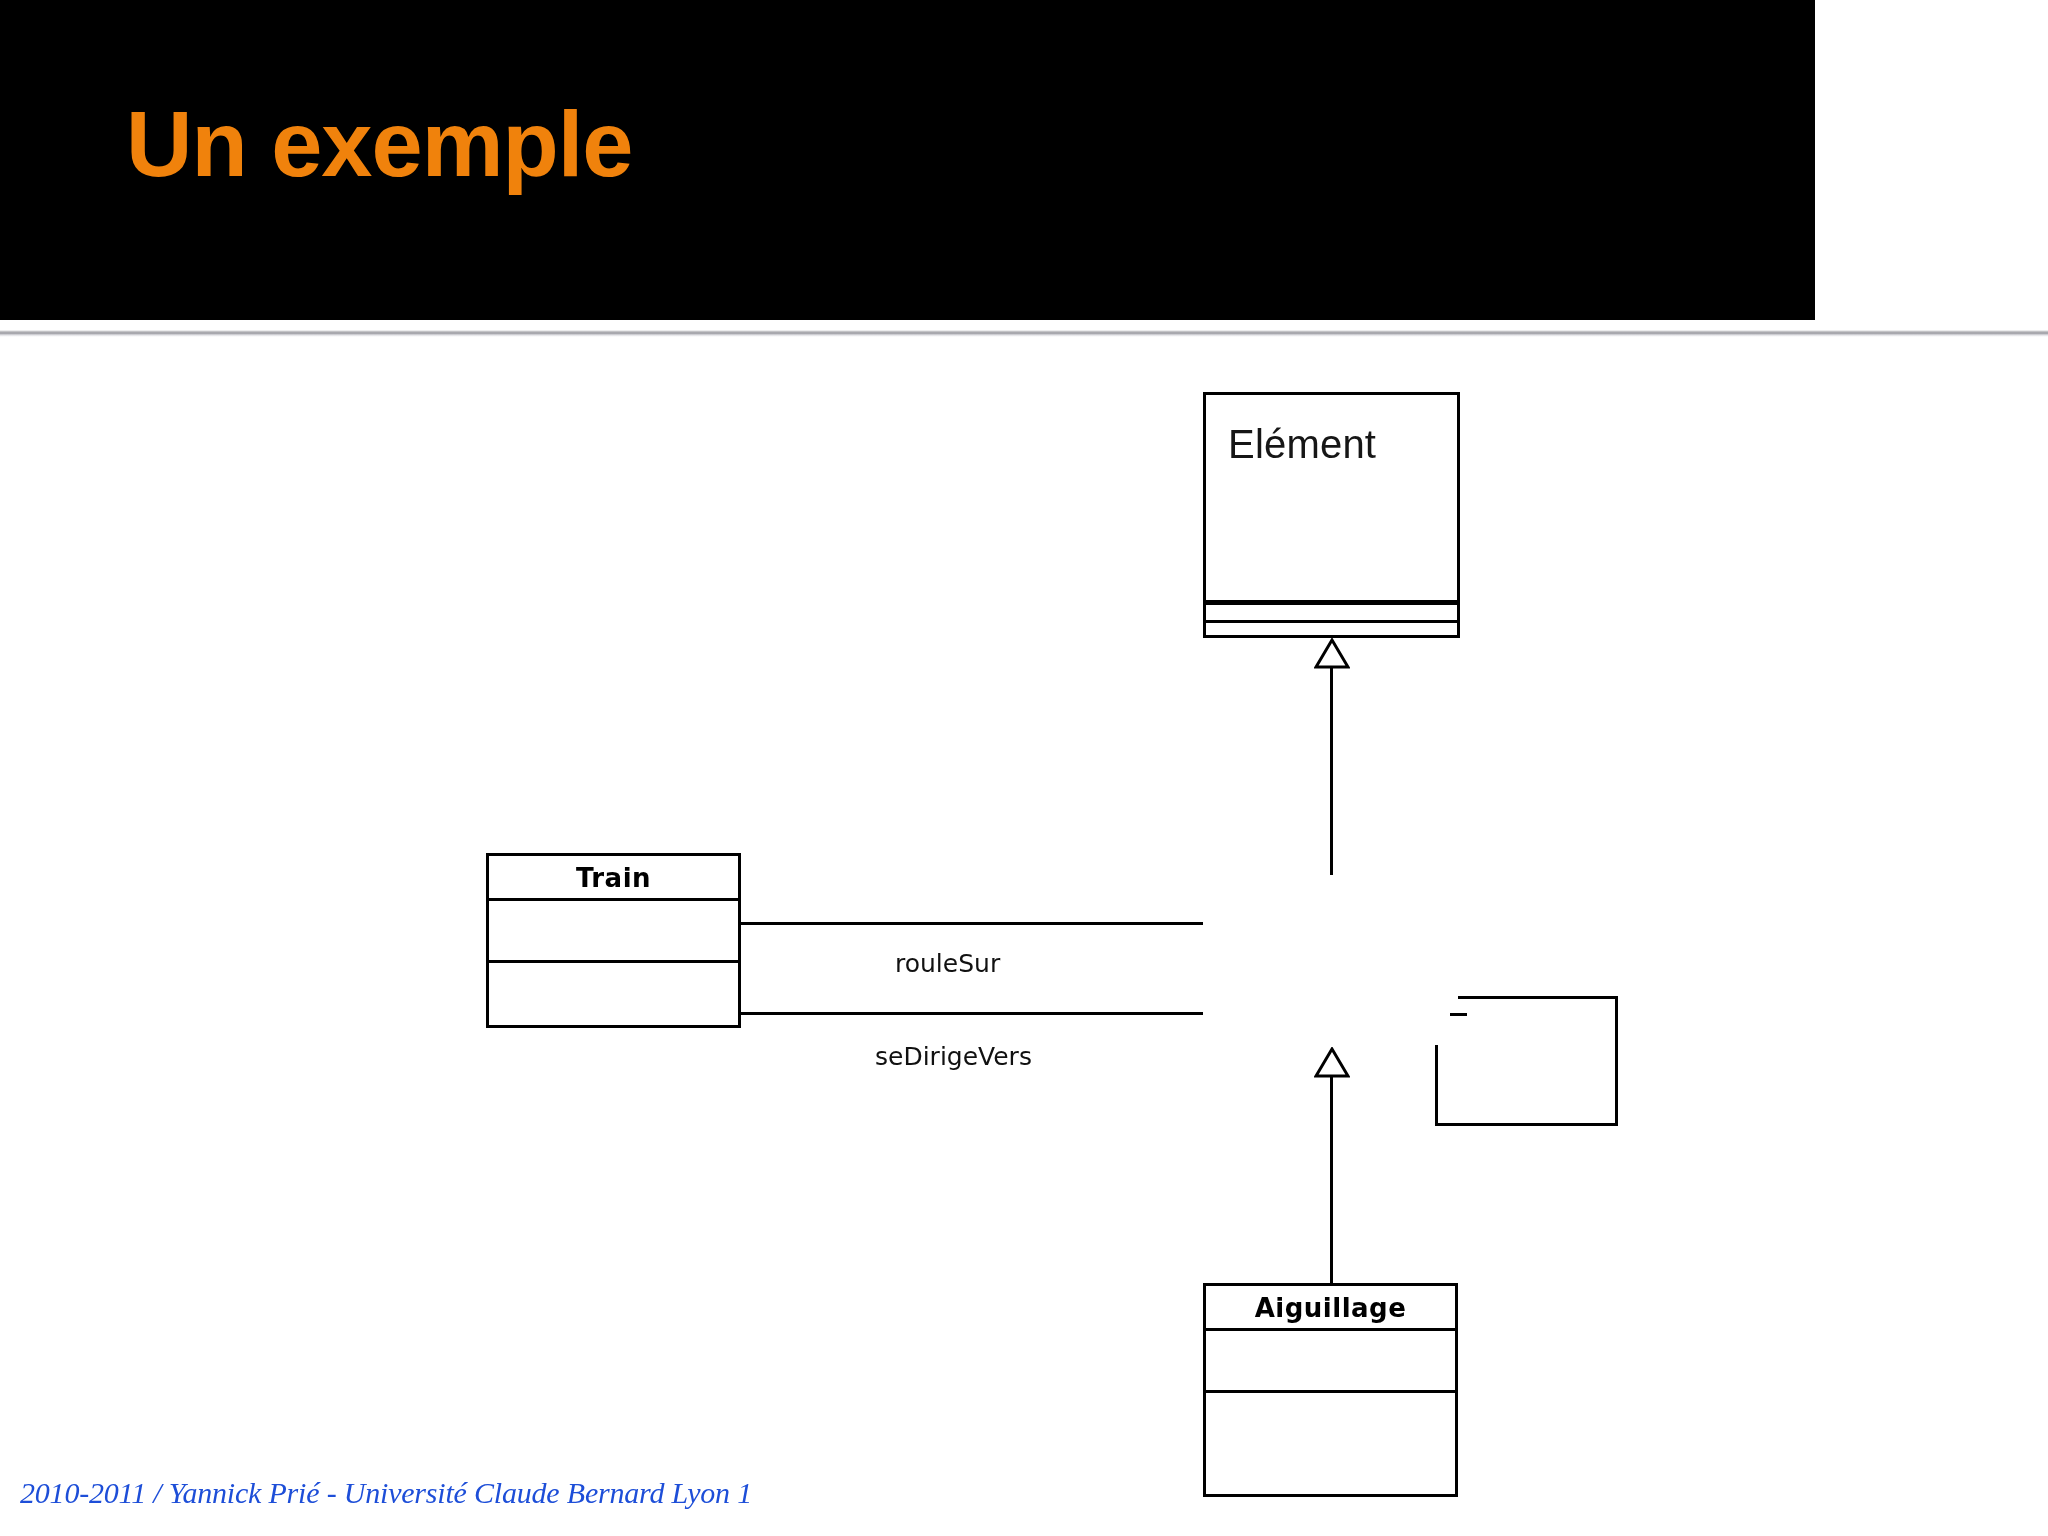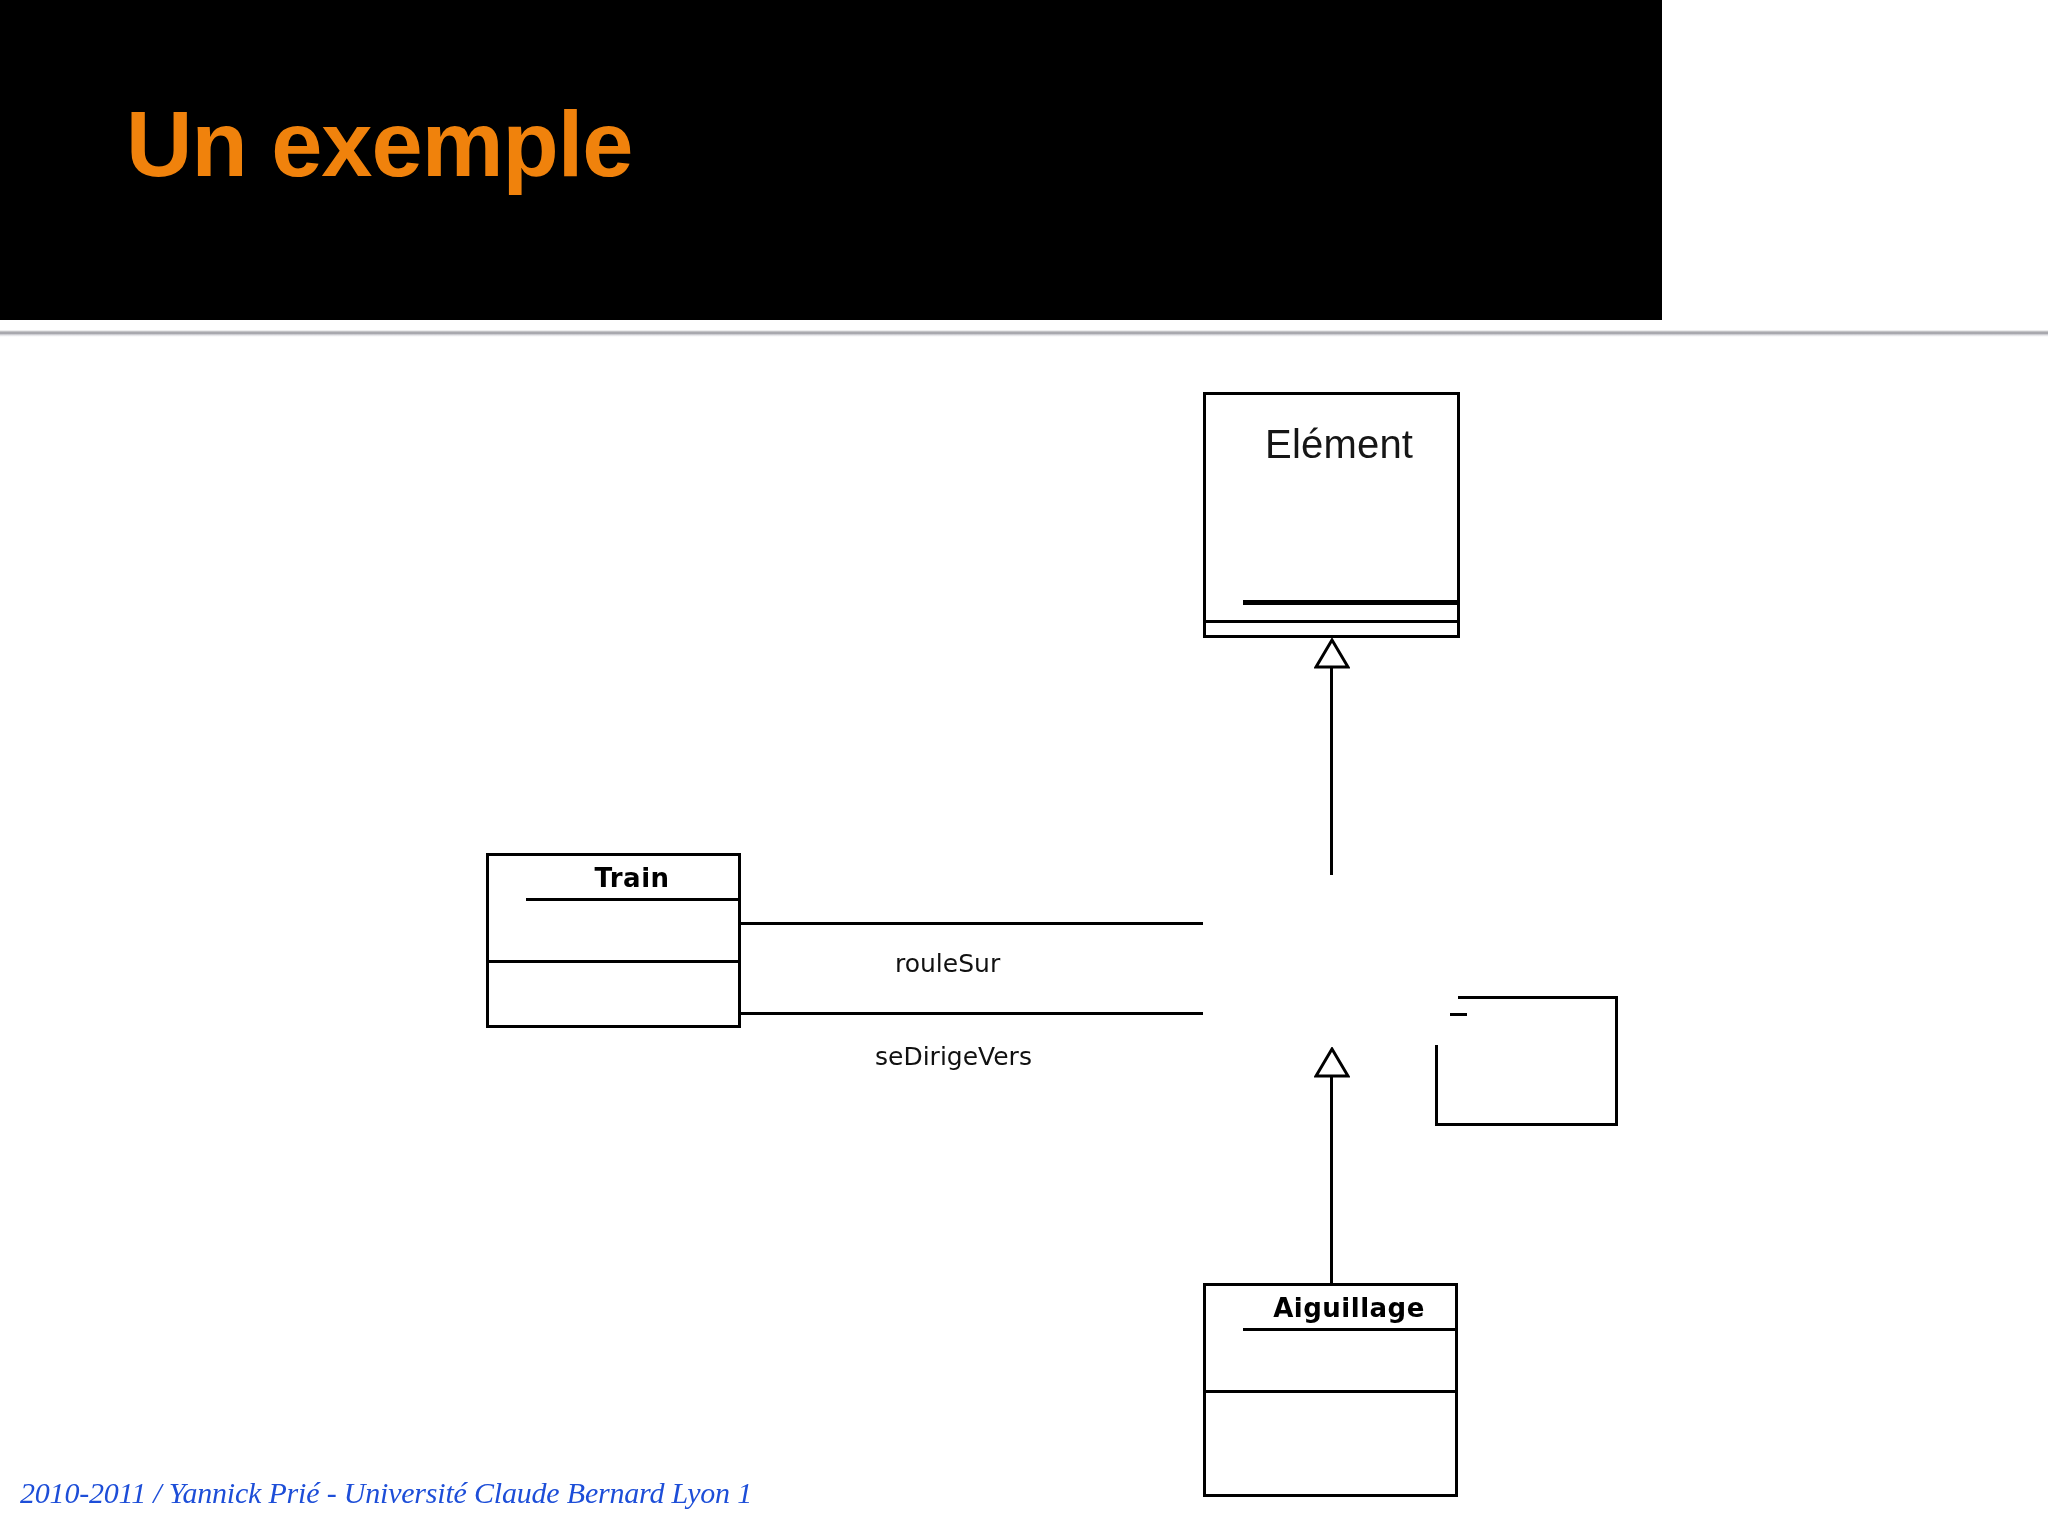--- a/index.html
+++ b/index.html
@@ -14,21 +14,21 @@
     font-family: "Liberation Sans", sans-serif;
     overflow: hidden;
     position: relative;
   }
 
   
   #slide-header {
     position: absolute;
     left: 0;
     top: 0;
-    width: 1662px;
+    width: 1815px;
     height: 320px;
     background: #000000;
   }
   #slide-title {
     position: absolute;
     left: 126px;
     top: 96px;
     font-size: 92px;
     line-height: 1.05;
     font-weight: 600;
@@ -76,21 +76,20 @@
     border-bottom: 3px solid #000000;
     position: relative;
   }
   .uml-compartment.last {
     border-bottom: none;
   }
   .uml-name {
     text-align: center;
     font-weight: bold;
     color: #000000;
-    margin-left: 37px;
   }
 
   
   #class-element {
     left: 1203px;
     top: 55px;
     width: 257px;
     height: 246px;
     border-width: 3px;
   }

